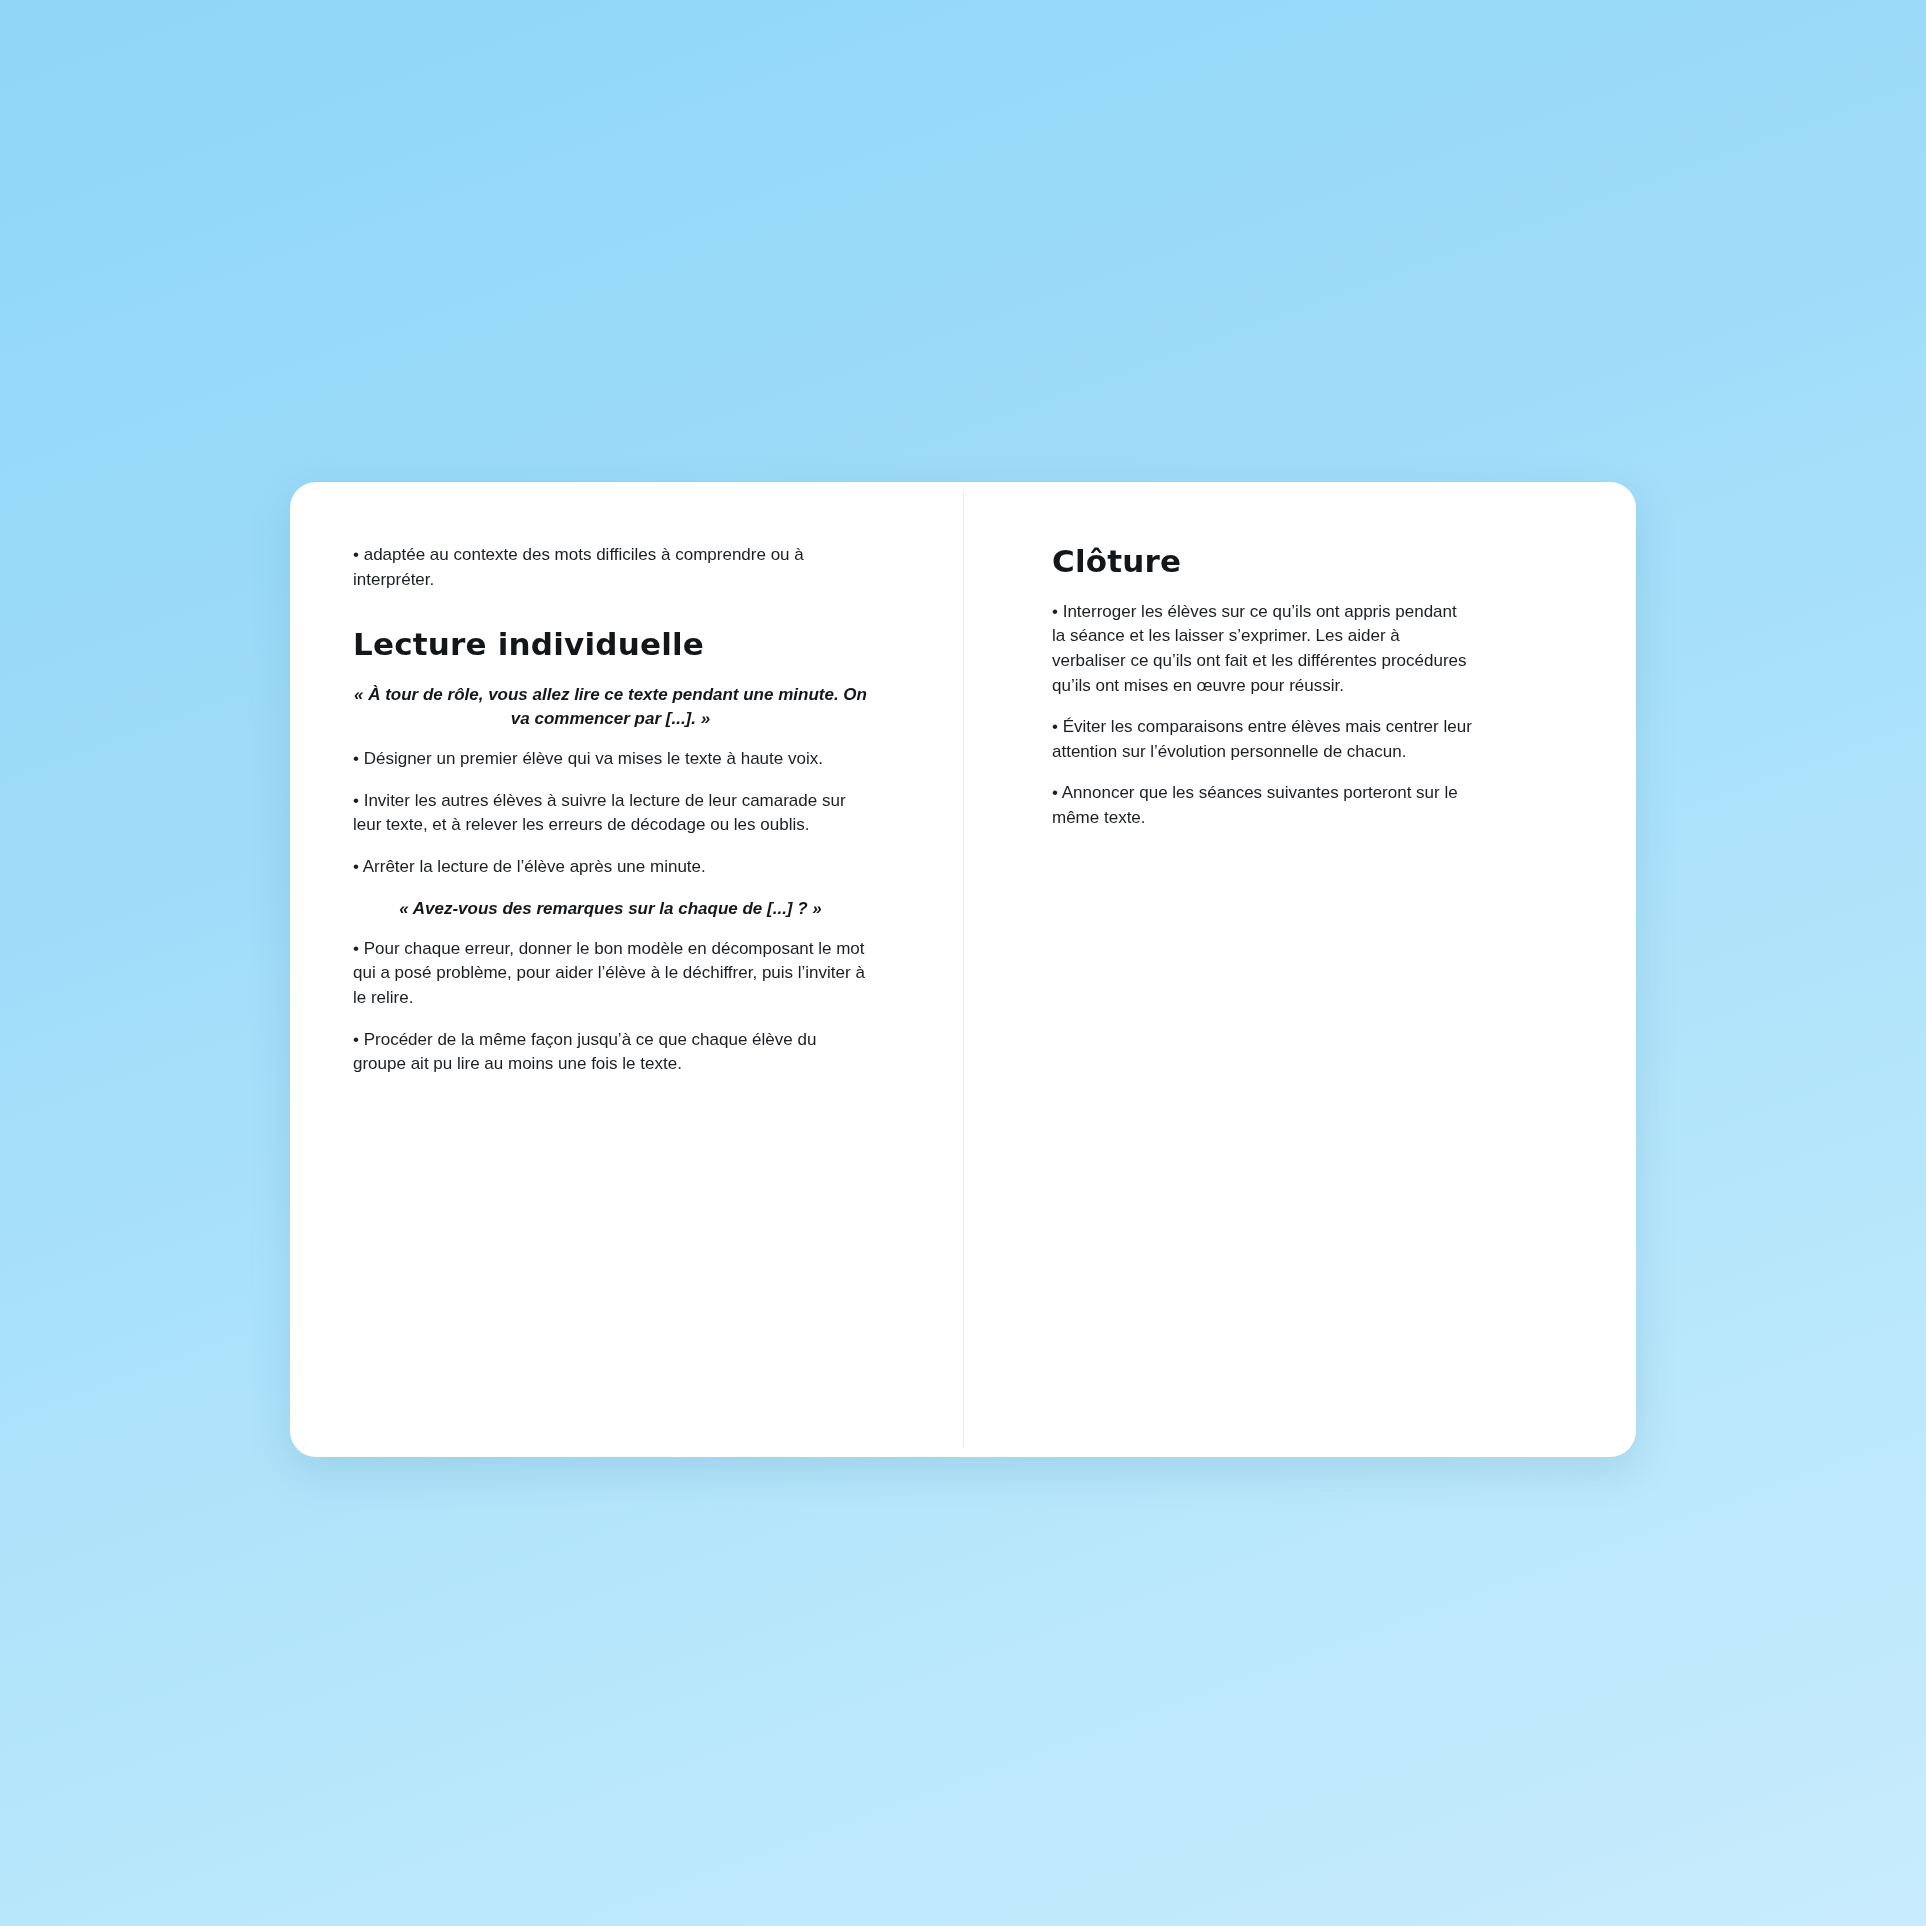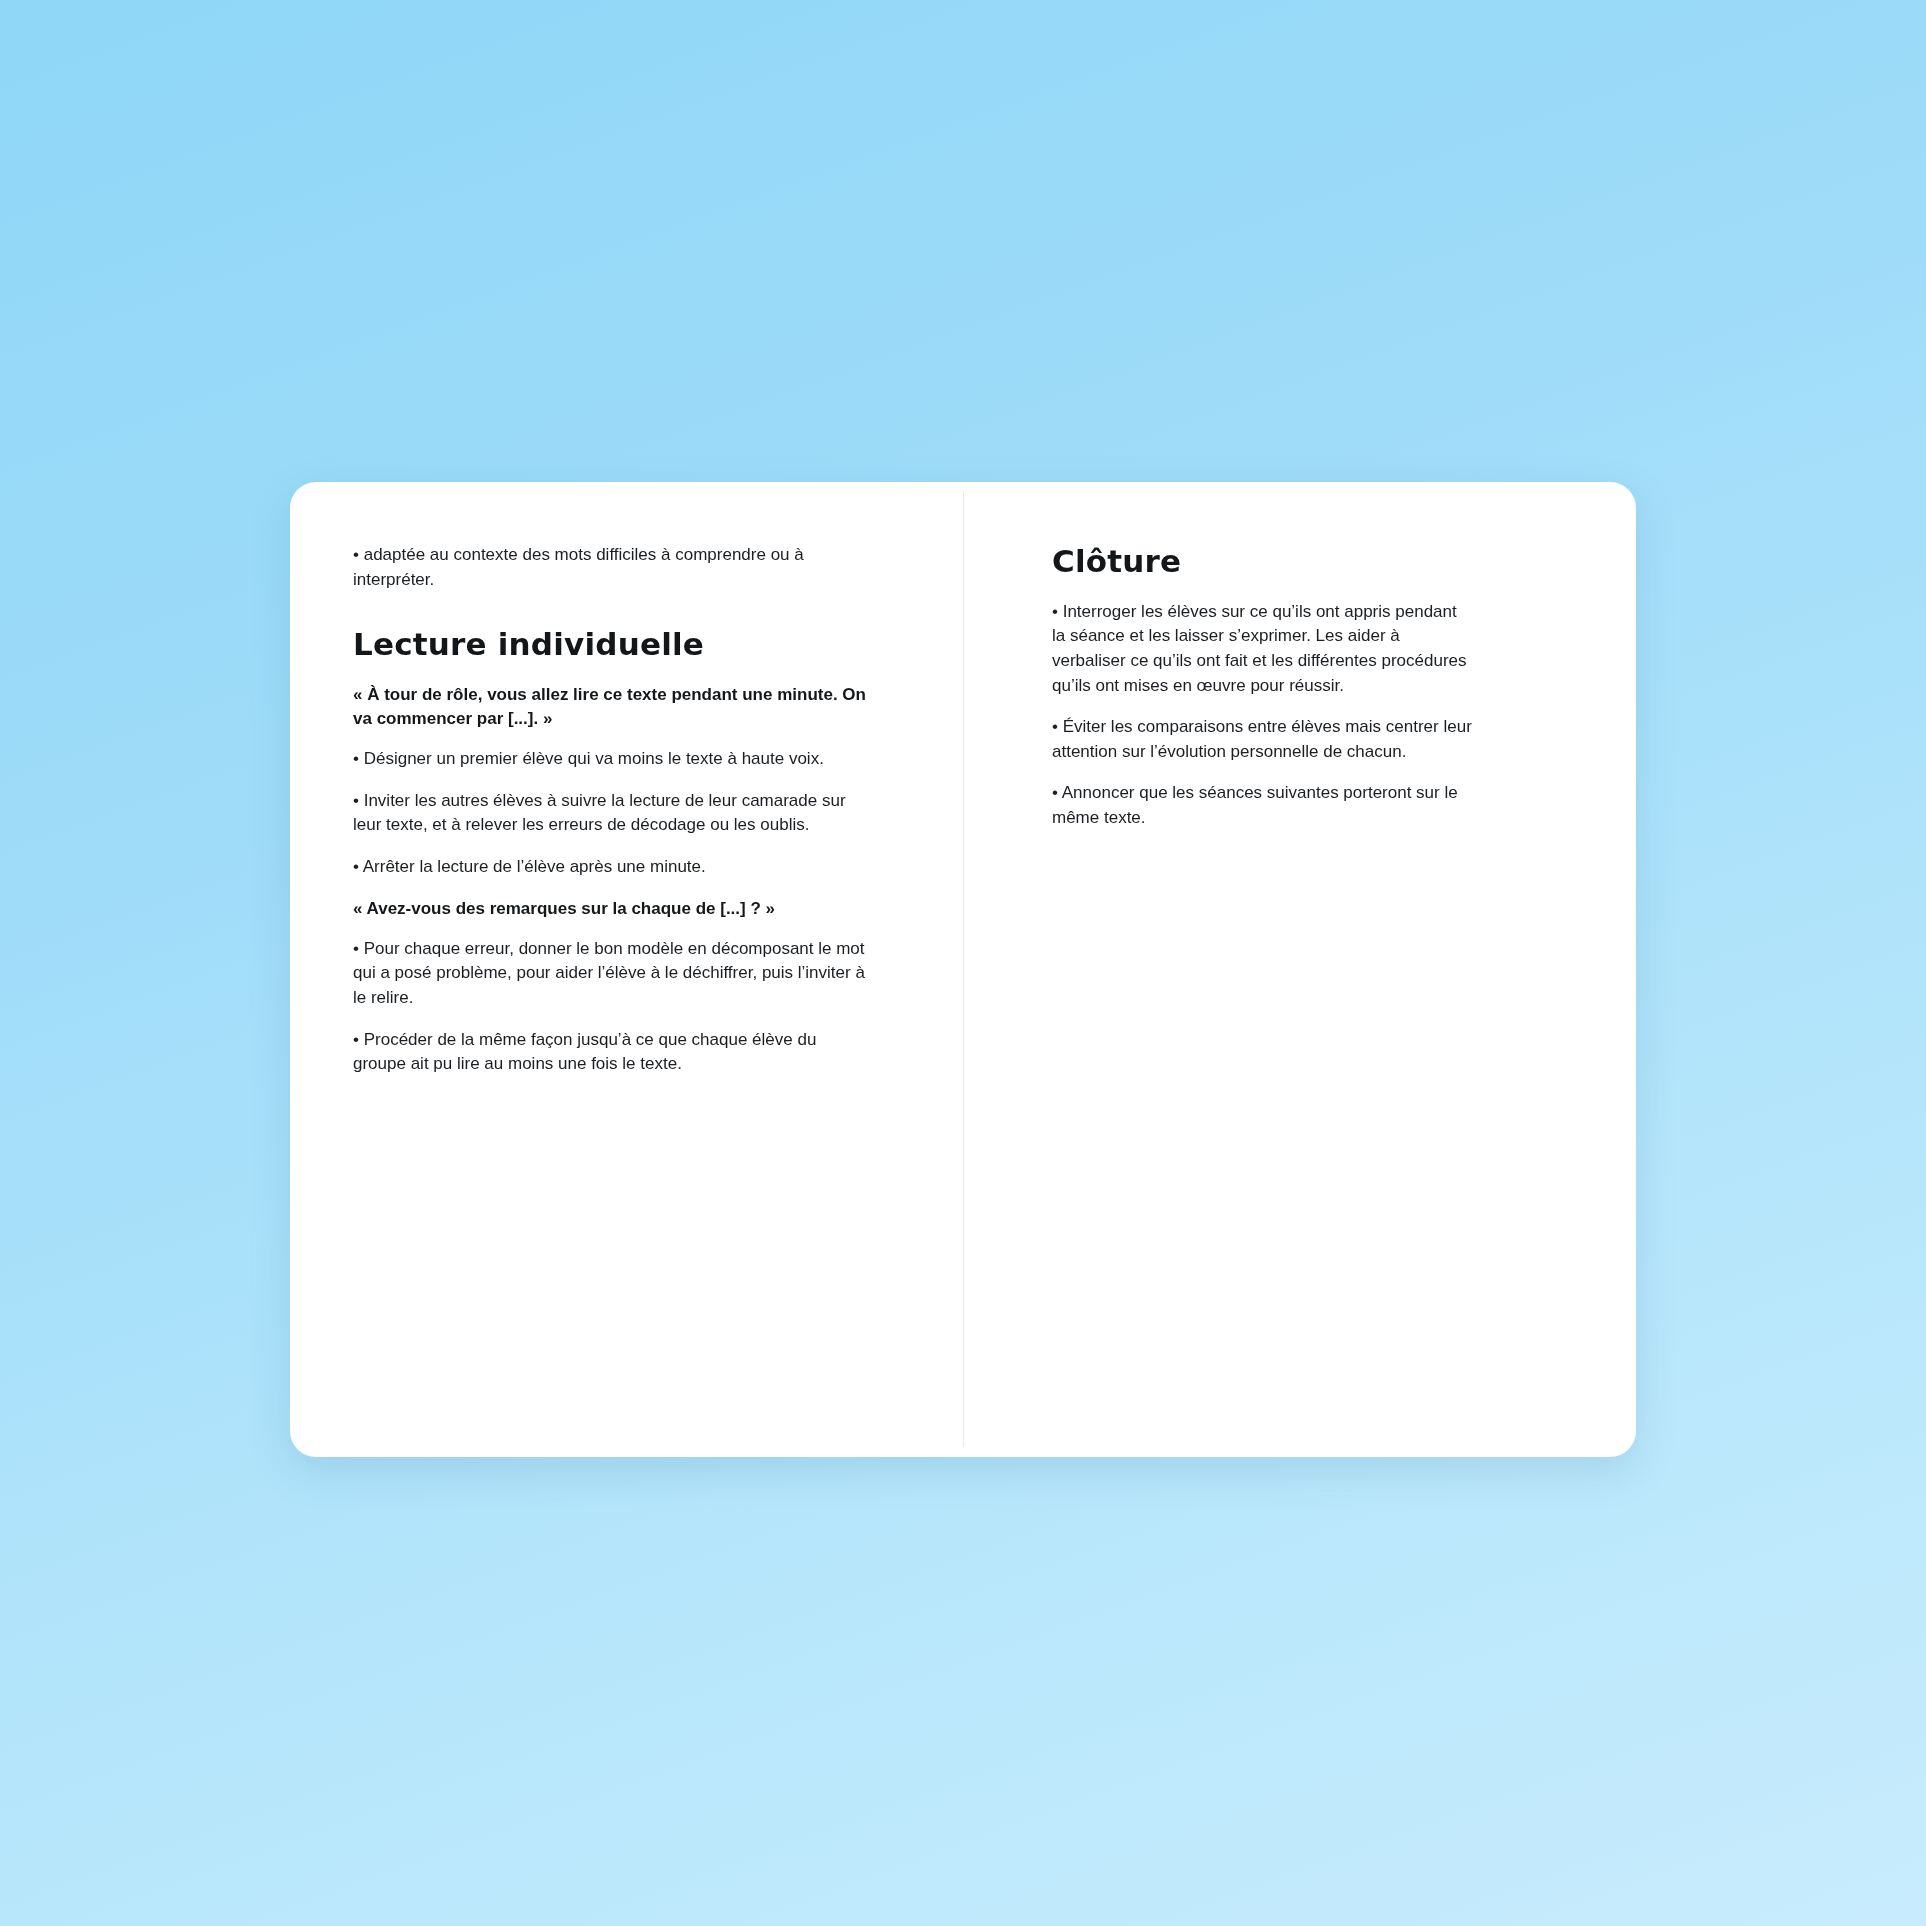--- a/index.html
+++ b/index.html
@@ -68,22 +68,24 @@
     color: #1b1f23;
     margin: 0 0 18px 0;
   }
   p.lead {
     margin-bottom: 20px;
   }
   p.quote {
     font-size: 17px;
     line-height: 1.42;
     font-weight: bold;
+    font-style: italic;
     color: #14181b;
     margin: 8px 0 16px 0;
+    text-align: center;
   }
   .bullet-wrap p.body {
     margin-bottom: 17px;
   }
   .first-block {
     margin-top: 0;
   }
 </style>
 </head>
 <body>
@@ -93,21 +95,21 @@
 
     <div class="page page-left">
 
       <p class="body lead first-block">• adaptée au contexte des mots difficiles à comprendre ou à interpréter.</p>
 
       <h2 class="sec-title">Lecture individuelle</h2>
 
       <p class="quote">« À tour de rôle, vous allez lire ce texte pendant une minute. On va commencer par [...]. »</p>
 
       <div class="bullet-wrap">
-        <p class="body">• Désigner un premier élève qui va moins le texte à haute voix.</p>
+        <p class="body">• Désigner un premier élève qui va mises le texte à haute voix.</p>
         <p class="body">• Inviter les autres élèves à suivre la lecture de leur camarade sur leur texte, et à relever les erreurs de décodage ou les oublis.</p>
         <p class="body">• Arrêter la lecture de l’élève après une minute.</p>
       </div>
 
 
       <p class="quote">« Avez-vous des remarques sur la chaque de [...] ? »</p>
 
       <div class="bullet-wrap">
         <p class="body">• Pour chaque erreur, donner le bon modèle en décomposant le mot qui a posé problème, pour aider l’élève à le déchiffrer, puis l’inviter à le relire.</p>
         <p class="body">• Procéder de la même façon jusqu’à ce que chaque élève du groupe ait pu lire au moins une fois le texte.</p>

